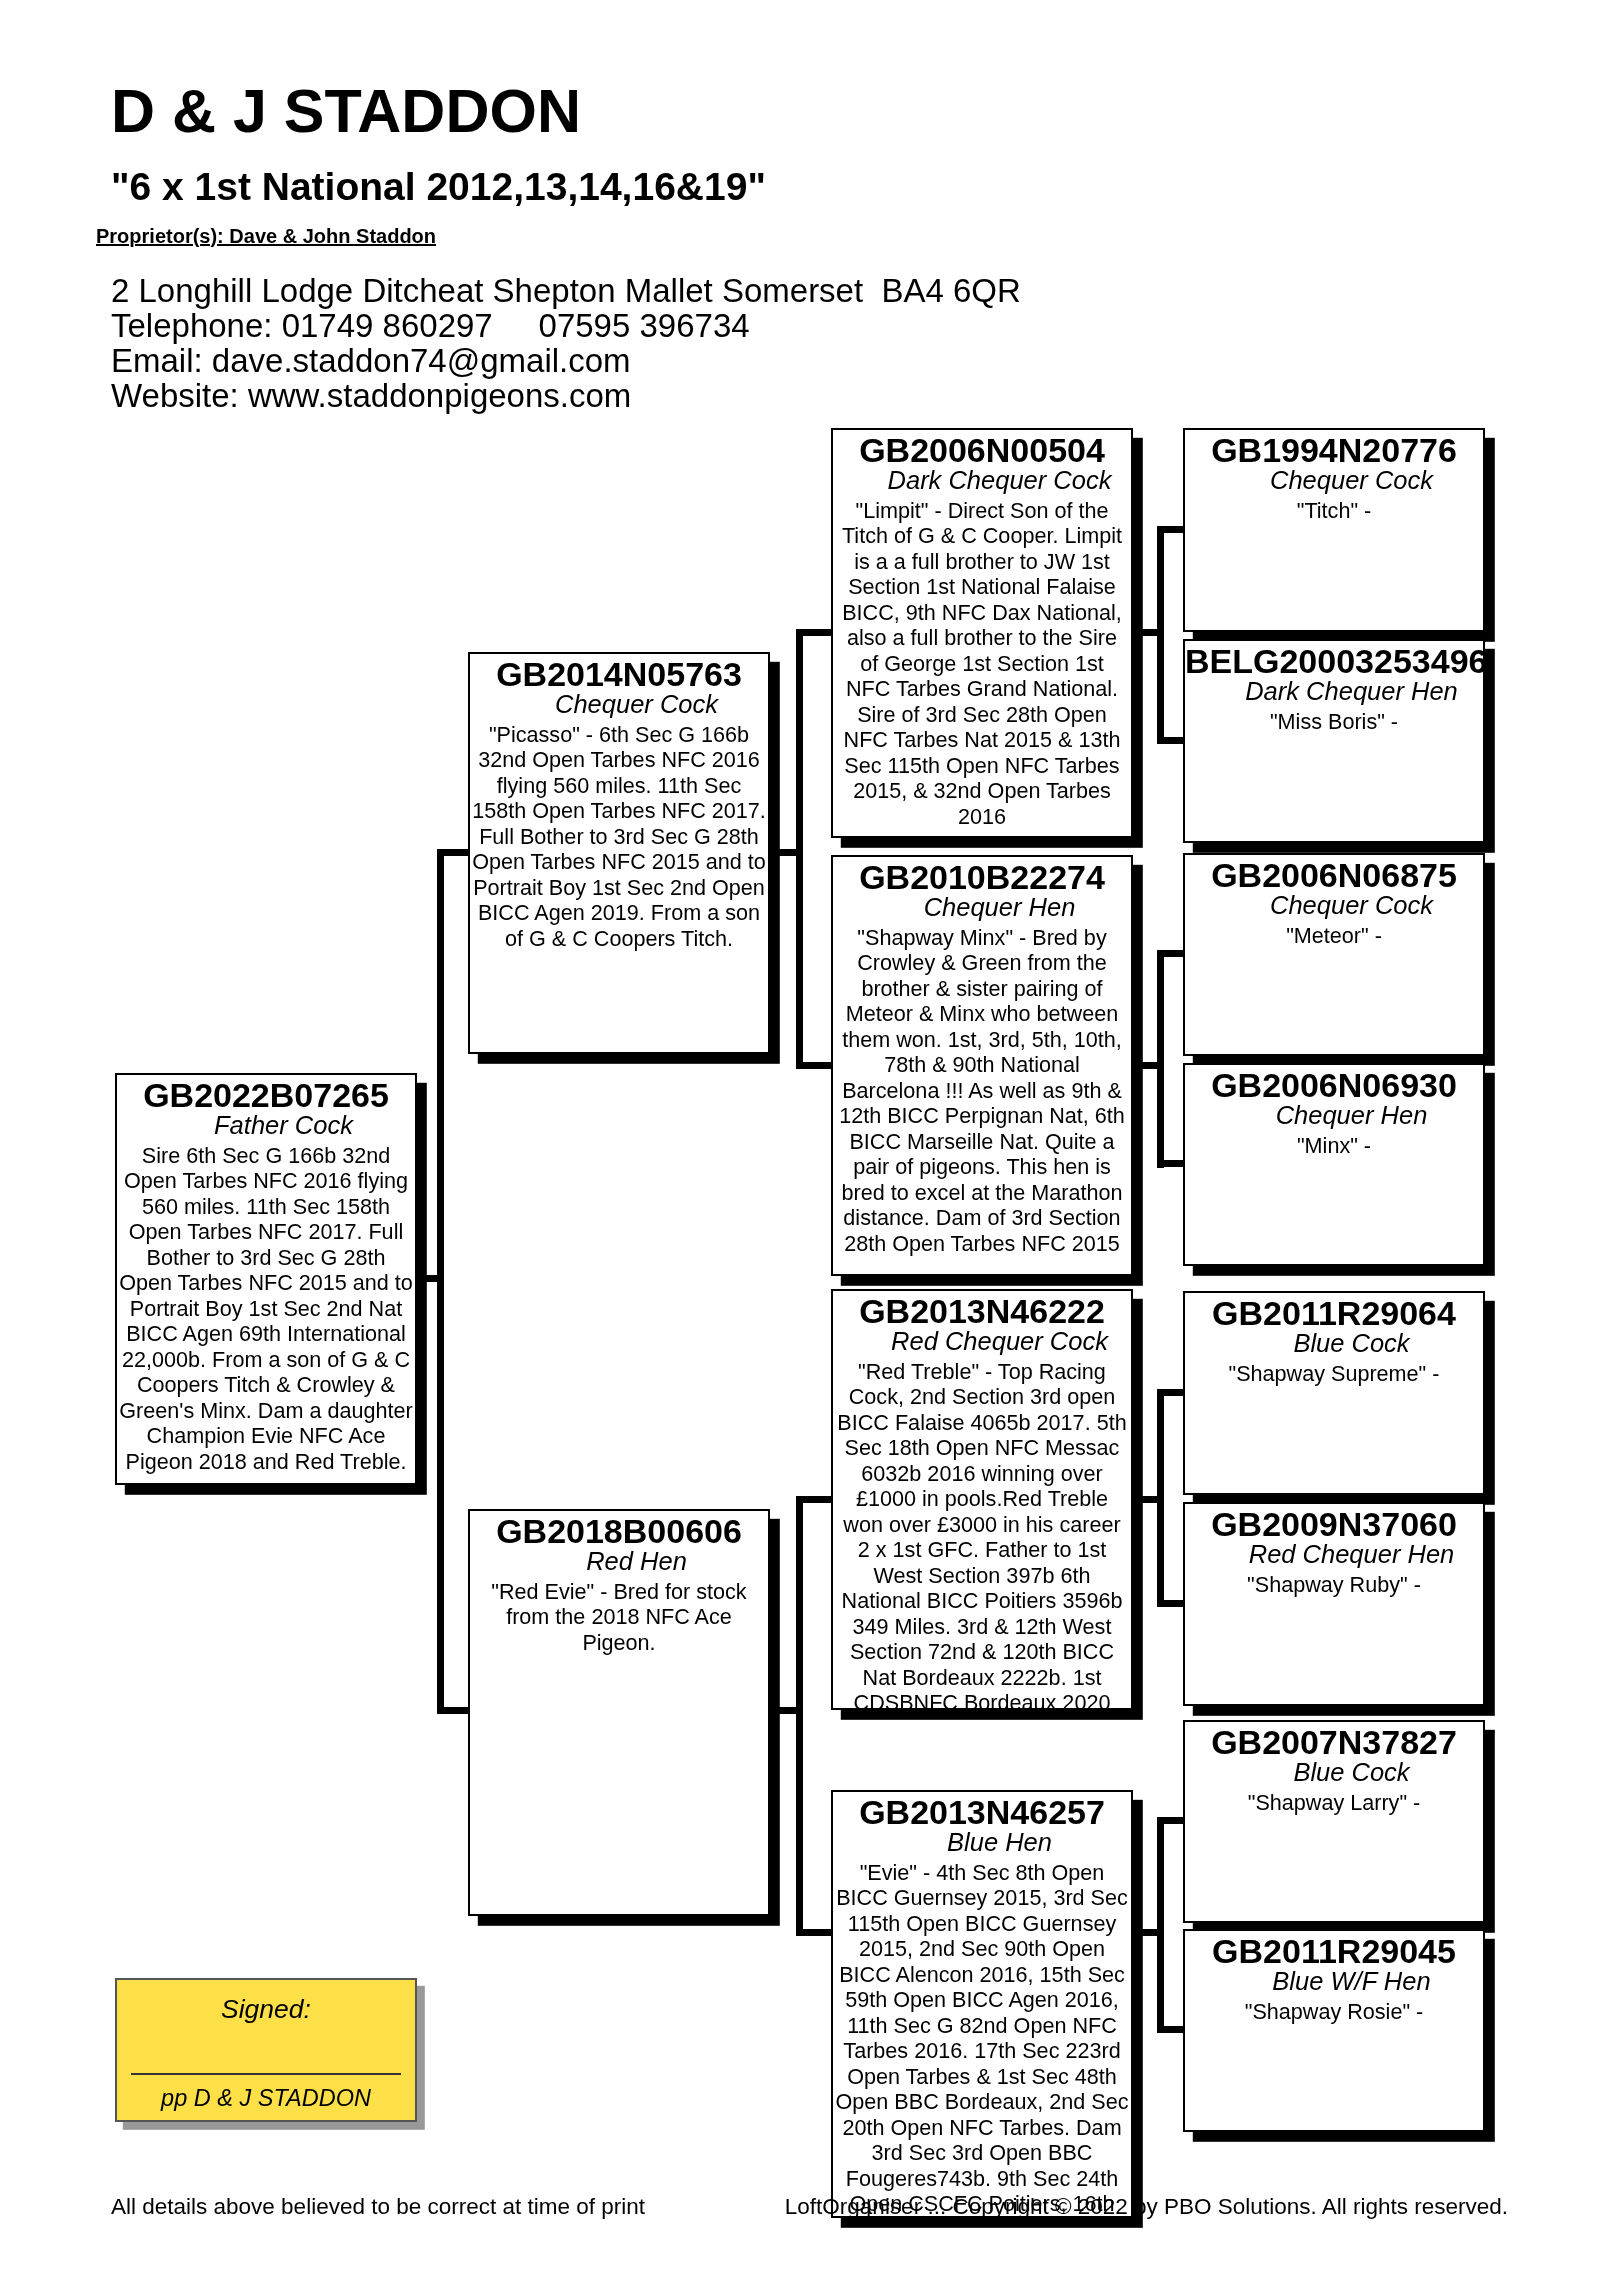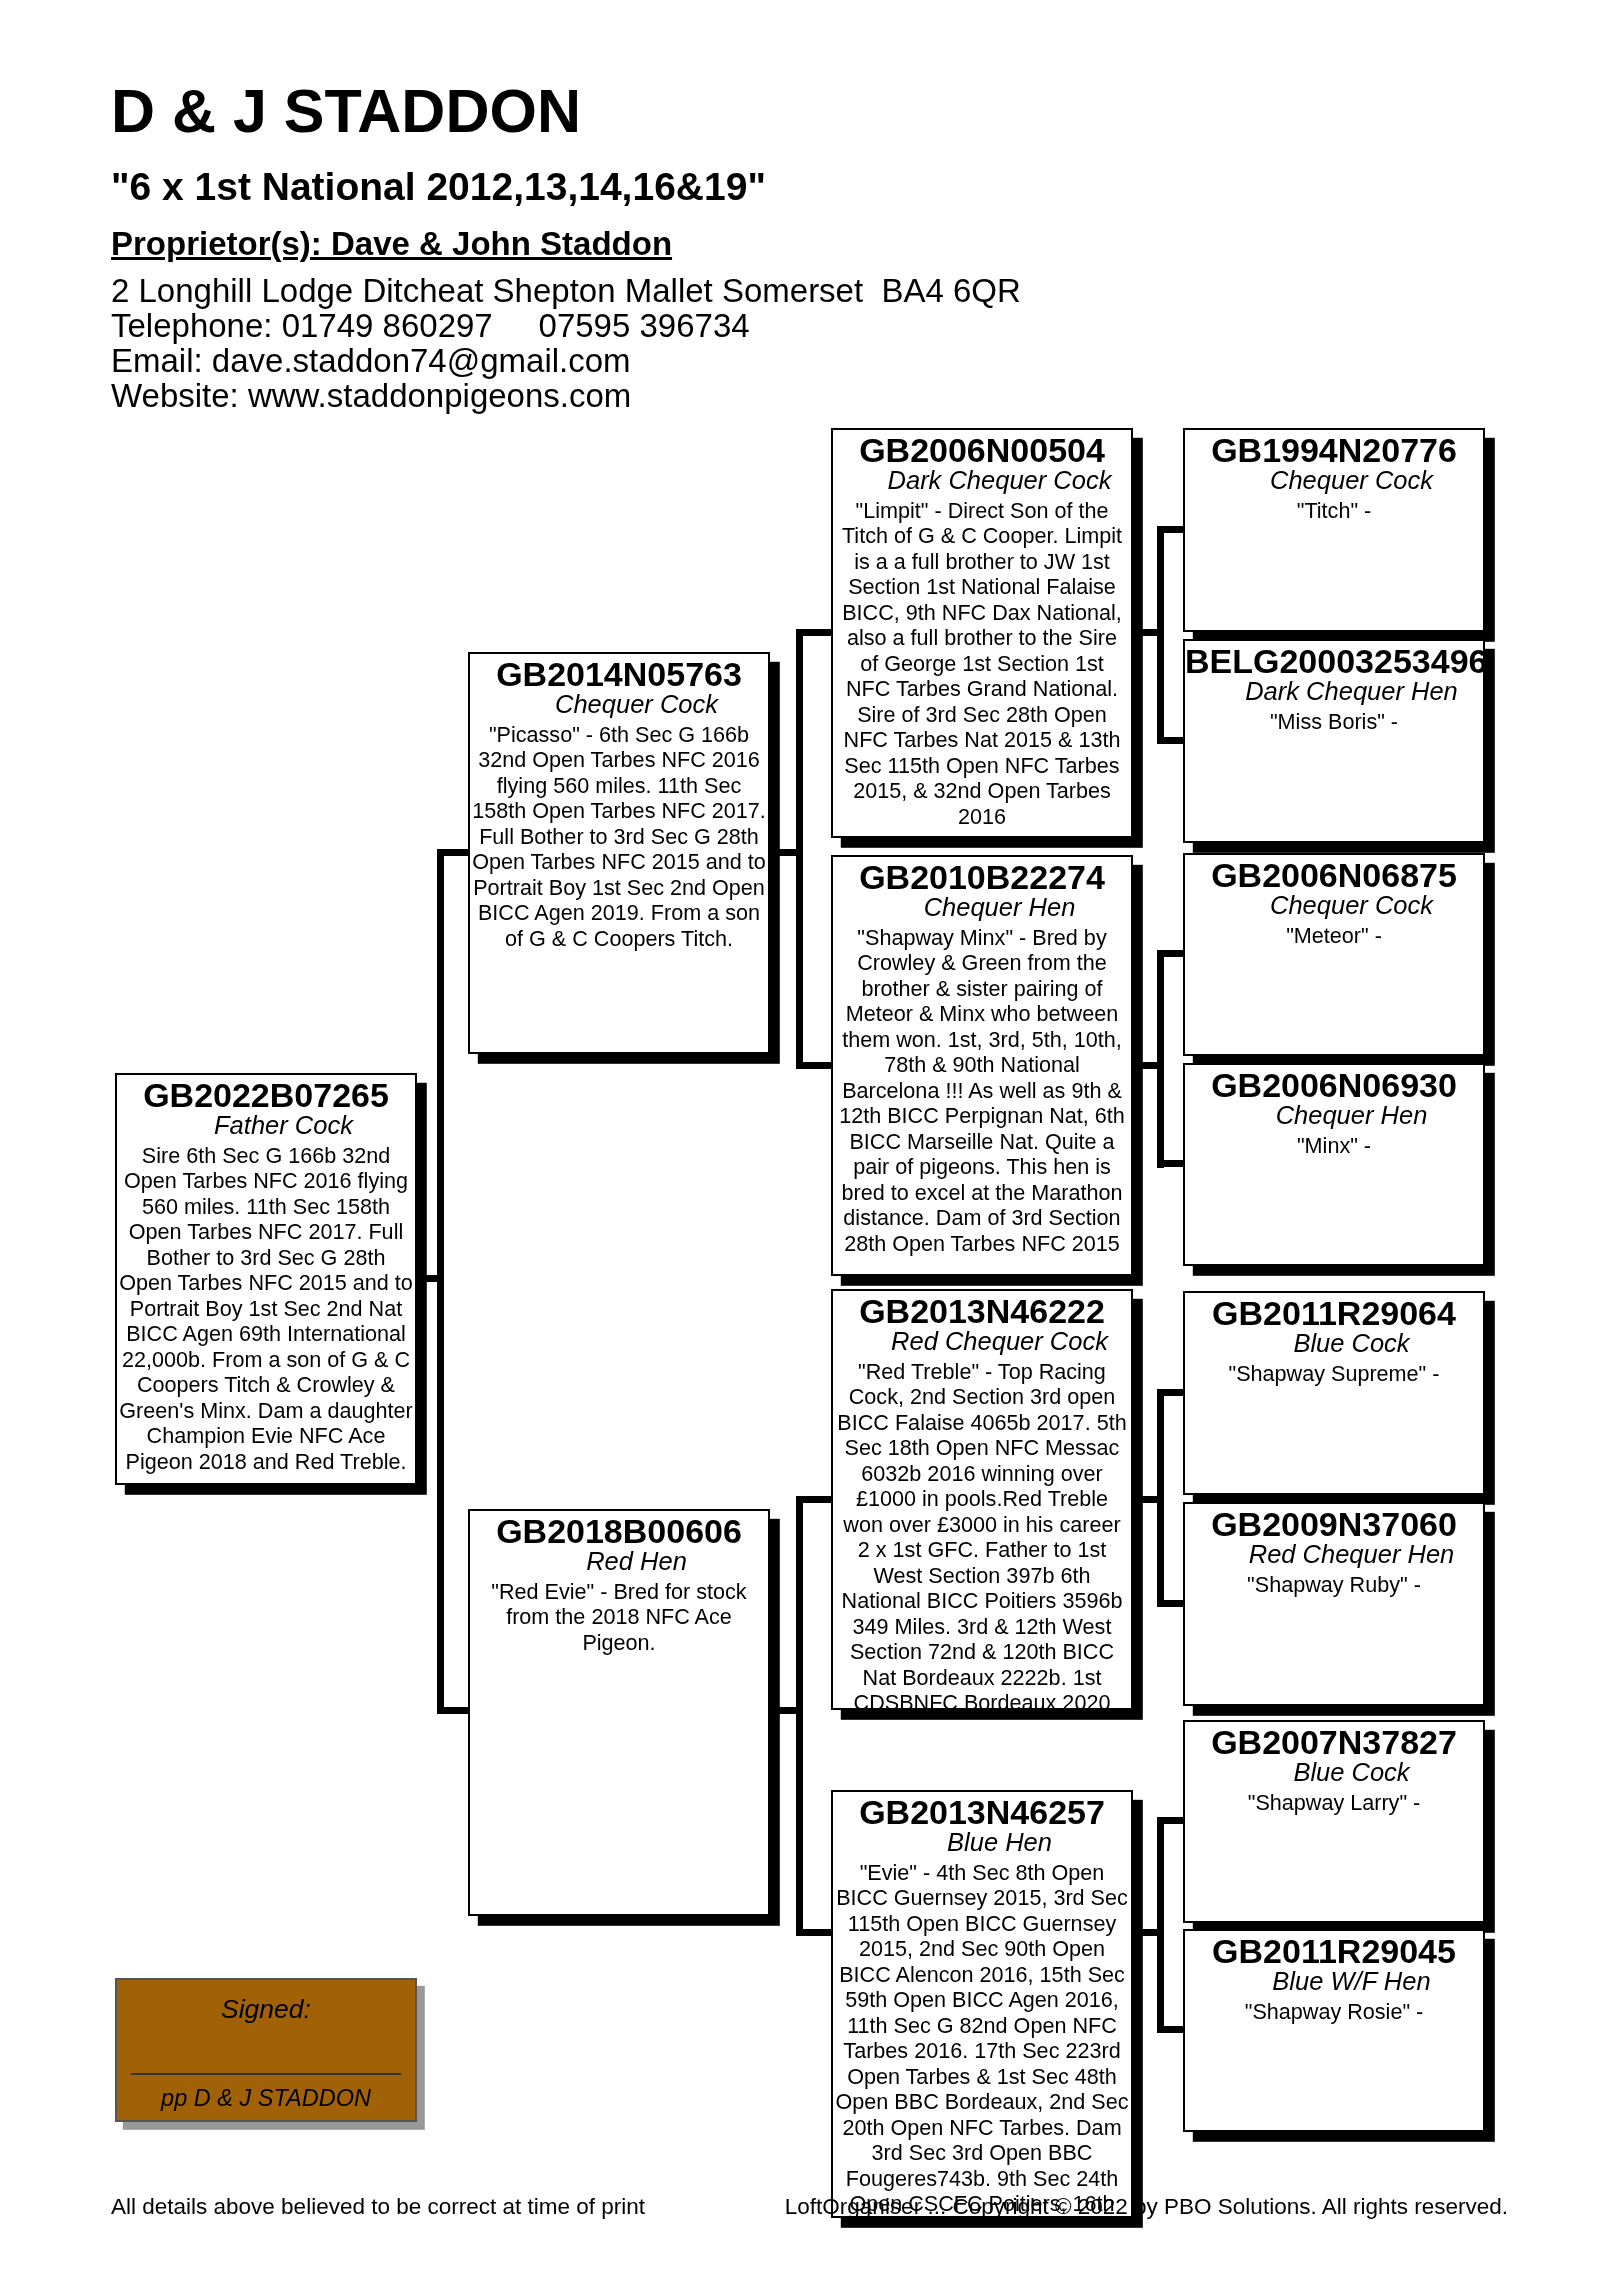--- a/index.html
+++ b/index.html
@@ -3,41 +3,41 @@
 <meta charset="utf-8">
 <style>
   html,body{margin:0;padding:0;}
   body{
     width:1621px;height:2293px;position:relative;background:#ffffff;color:#000;
     font-family:"Liberation Sans","DejaVu Sans",sans-serif;overflow:hidden;
   }
   .abs{position:absolute;}
   .hdr-title{left:111px;top:76px;font-size:61px;font-weight:bold;letter-spacing:0px;}
   .hdr-subtitle{left:111px;top:165px;font-size:39px;font-weight:bold;}
-  .hdr-prop{left:111px;top:225px;font-size:33px;font-weight:bold;text-decoration:underline;}
+  .hdr-prop{left:96px;top:225px;font-size:20px;font-weight:bold;text-decoration:underline;}
   .hdr-line{font-size:33px;white-space:pre-wrap;}
   .hdr-address{left:111px;top:272px;}
   .hdr-phone{left:111px;top:307px;}
   .hdr-email{left:111px;top:342px;}
   .hdr-web{left:111px;top:377px;}
 
   .box{
     position:absolute;width:302px;background:#fff;border:2px solid #000;
     box-shadow:9.8px 9.8px 0 0 #000;box-sizing:border-box;overflow:hidden;
     text-align:center;
   }
   .box .ring{font-weight:bold;font-size:34px;line-height:30px;margin-top:5px;}
   .box .breed{font-style:italic;font-size:25.5px;line-height:30px;margin-left:35px;}
   .box .desc{font-size:21.6px;line-height:25.5px;padding:2.9px 2px 0 2px;}
 
   .line{position:absolute;background:#000;}
 
   .signed-box{
     position:absolute;left:115px;top:1978px;width:302px;height:144px;
-    background:#a16207;border:2px solid #555;box-shadow:7.8px 7.8px 0 0 #999;
+    background:#fde047;border:2px solid #555;box-shadow:7.8px 7.8px 0 0 #999;
     box-sizing:border-box;text-align:center;
   }
   .signed-label{margin-top:13.7px;font-style:italic;font-size:26.5px;}
   .signed-rule{position:absolute;left:13.7px;right:13.7px;bottom:45px;border-top:2px solid #333;}
   .signed-name{position:absolute;left:0;right:0;bottom:7.8px;font-style:italic;font-size:23.5px;}
 
   .footer{top:2194px;font-size:22.5px;}
   .footer-left{left:111px;}
   .footer-right{right:113px;text-align:right;}
 </style>

